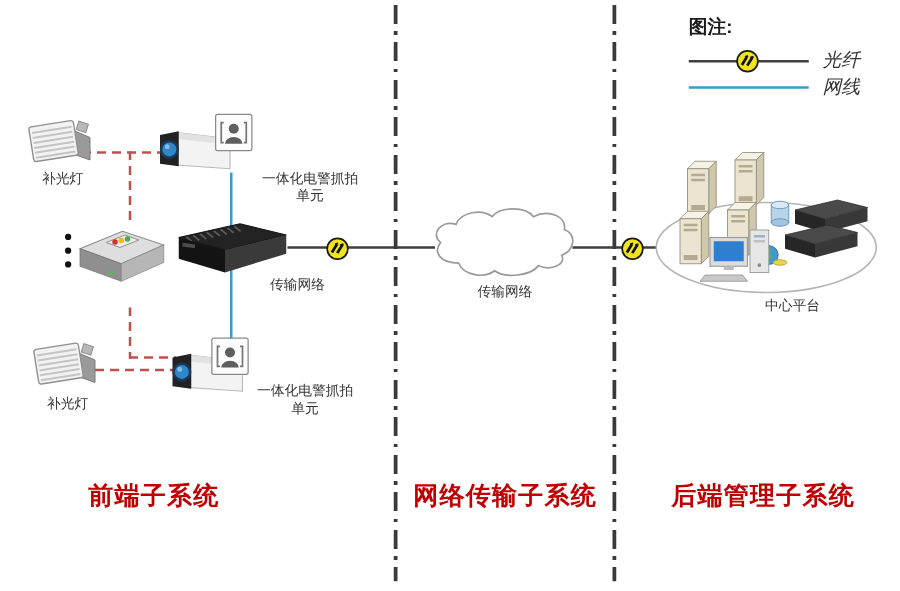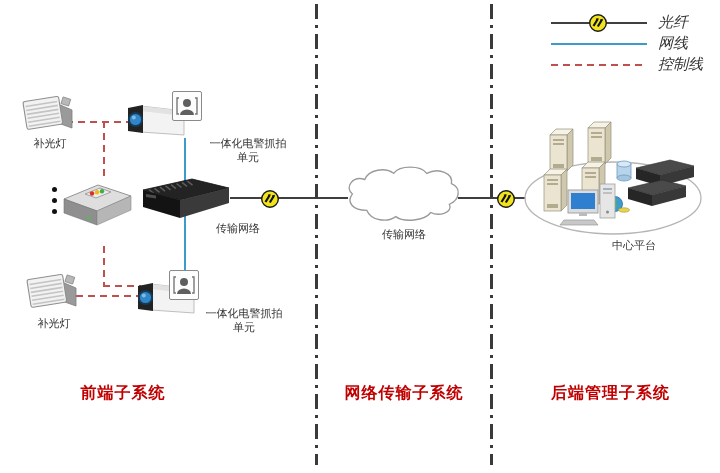--- a/index.html
+++ b/index.html
@@ -27,21 +27,21 @@
   }
   .lbl2{white-space:normal;line-height:1.25;}
   .badge{
     position:absolute;z-index:3;width:28px;height:28px;background:#fdfdfd;
     border:1px solid #8a8a8a;border-radius:2px;
   }
   .dots{position:absolute;z-index:2;display:flex;flex-direction:column;gap:6px;}
   .dots span{width:5px;height:5px;border-radius:50%;background:#101010;display:block;}
   
   .section-title{
-    position:absolute;z-index:2;top:383px;font-size:16px;font-weight:bold;
+    position:absolute;z-index:2;top:383px;font-size:20px;font-weight:bold;
     color:#c00000;text-align:center;letter-spacing:1px;white-space:nowrap;
   }
   
   .legend{position:absolute;left:551px;top:12px;width:160px;z-index:3;}
   .legend-title{font-size:15px;font-weight:bold;color:#1a1a1a;margin-bottom:7px;}
   .legend-row{display:flex;align-items:center;height:21px;font-style:italic;}
   .legend-sample{width:96px;position:relative;height:20px;margin-right:11px;flex:none;}
   .lg-line{position:absolute;left:0;right:0;top:9px;height:2px;}
   .lg-line.fiber{background:#3f3f3f;}
   .lg-line.net{background:#3b9bc9;}
@@ -233,42 +233,37 @@
       <circle cx="89.5" cy="92" r="1.5" fill="#8a8a8a"></circle>
       <rect x="50" y="70" width="30" height="23" fill="#dcdcdc" stroke="#999999" stroke-width="0.9"></rect>
       <rect x="53" y="73" width="24" height="16" fill="#2f7fd0"></rect>
       <rect x="61" y="93" width="8" height="3" fill="#bbbbbb"></rect>
       <polygon points="46,100 76,100 80,105 42,105" fill="#c8c8c8" stroke="#9a9a9a" stroke-width="0.7"></polygon>
     </g>
   </svg>
   <div class="lbl" style="left:588px;top:239px;width:92px;">中心平台</div>
 
   <div class="legend">
+    <div class="legend-title">图注:</div>
     <div class="legend-row">
       <div class="legend-sample">
         <div class="lg-line fiber"></div>
         <svg width="20" height="20" viewBox="0 0 20 20">
           <circle cx="10" cy="10" r="8.3" fill="#f2e41c" stroke="#1a1a1a" stroke-width="1.4"></circle>
           <path d="M5.5,13 L9.5,6.5 M9.8,13.5 L13.8,7" stroke="#111" stroke-width="2.2" fill="none"></path>
           <path d="M8,6.5 l2.5,-0.8 M12.3,7.2 l2.5,-0.8" stroke="#111" stroke-width="1.6" fill="none"></path>
         </svg>
       </div>
       <div class="legend-label">光纤</div>
     </div>
     <div class="legend-row">
       <div class="legend-sample">
           <div class="lg-line net"></div>
         </div>
       <div class="legend-label">网线</div>
     </div>
-    <div class="legend-row">
-      <div class="legend-sample">
-          <div class="lg-line ctl"></div>
-        </div>
-      <div class="legend-label">控制线</div>
-    </div>
   </div>
 
   <div class="section-title" style="left:38px;width:170px;">前端子系统</div>
   <div class="section-title" style="left:320px;width:168px;">网络传输子系统</div>
   <div class="section-title" style="left:523px;width:175px;">后端管理子系统</div>
 
 </div>
 
 </body></html>

